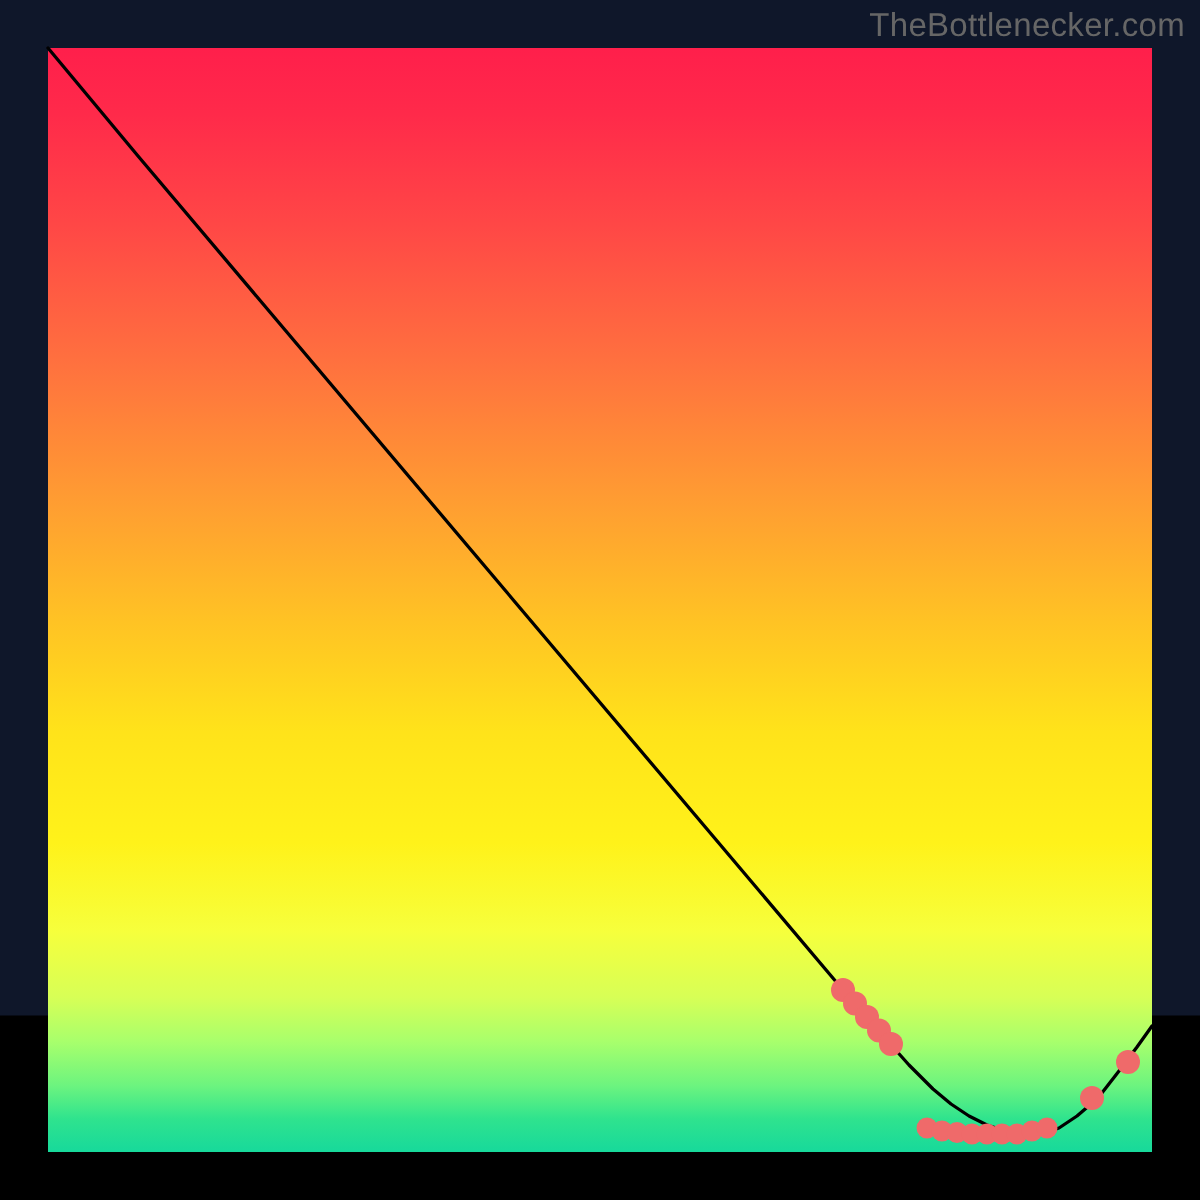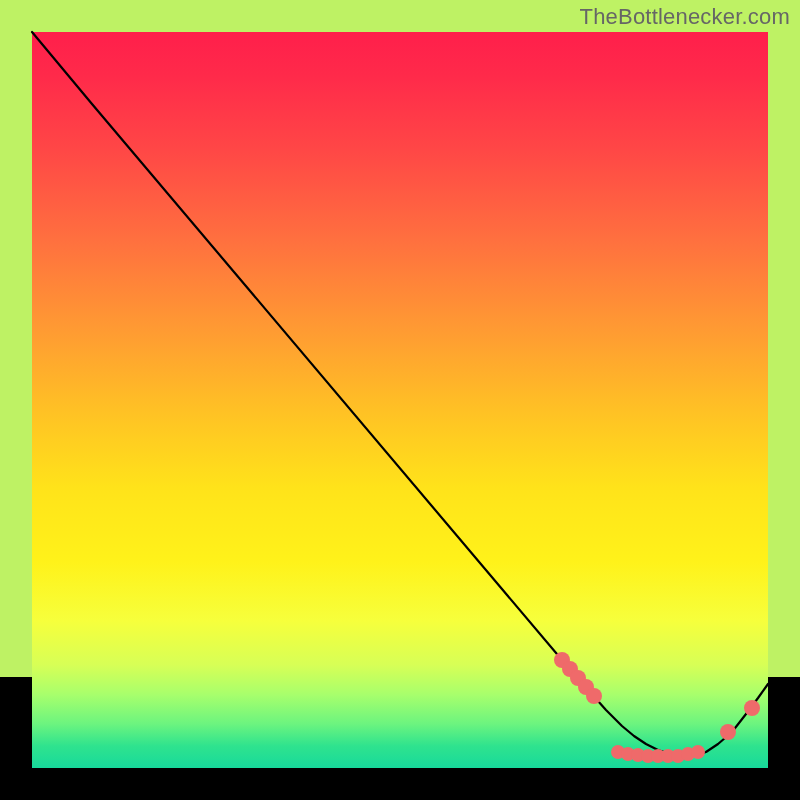--- a/index.html
+++ b/index.html
@@ -8,21 +8,21 @@
     width: 800px;
     height: 800px;
     background: #000;
     overflow: hidden;
     font-family: Arial, Helvetica, sans-serif;
   }
   .frame {
     position: relative;
     width: 800px;
     height: 677px;
-    background: #bef264;
+    background: #0f172a;
     text-align: right;
   }
   .watermark {
     position: absolute;
     top: 4px;
     right: 10px;
     color: #666;
     font-size: 22px;
     font-weight: 500;
     letter-spacing: 0.2px;

